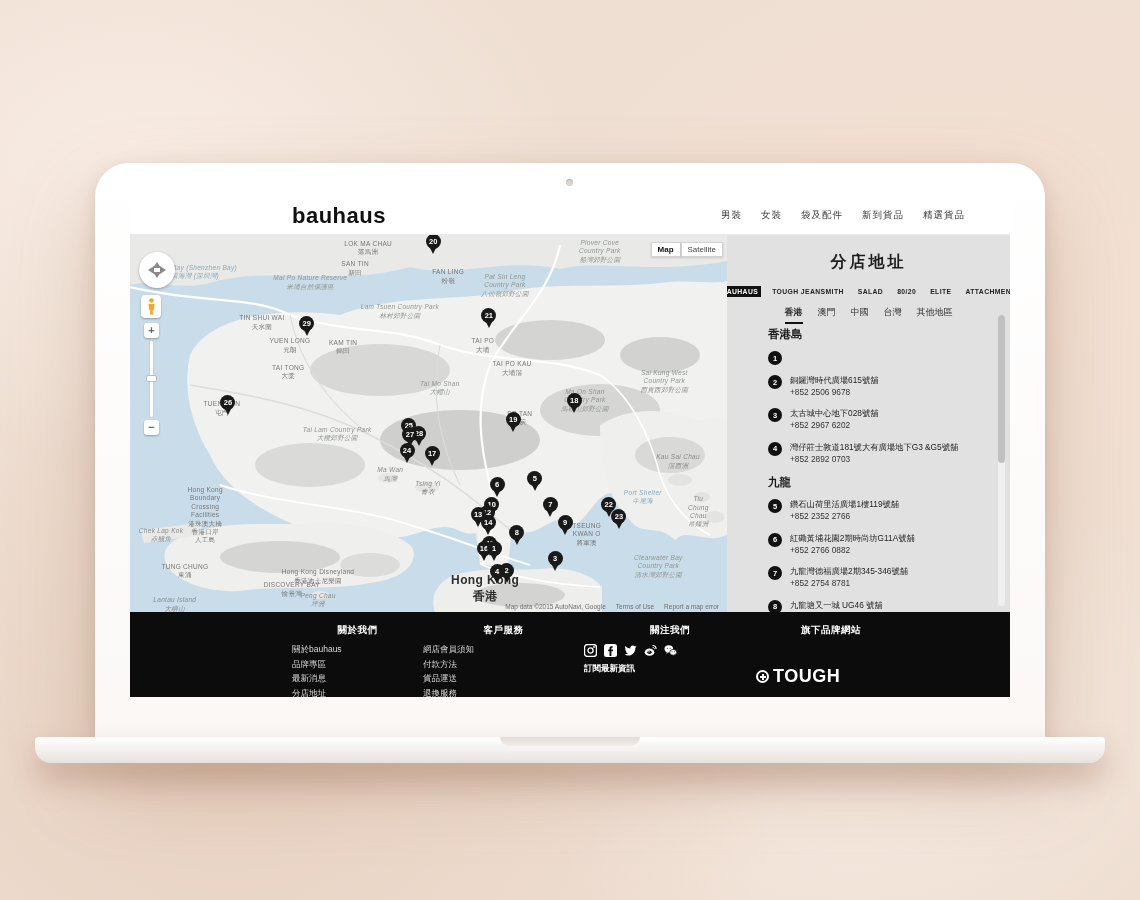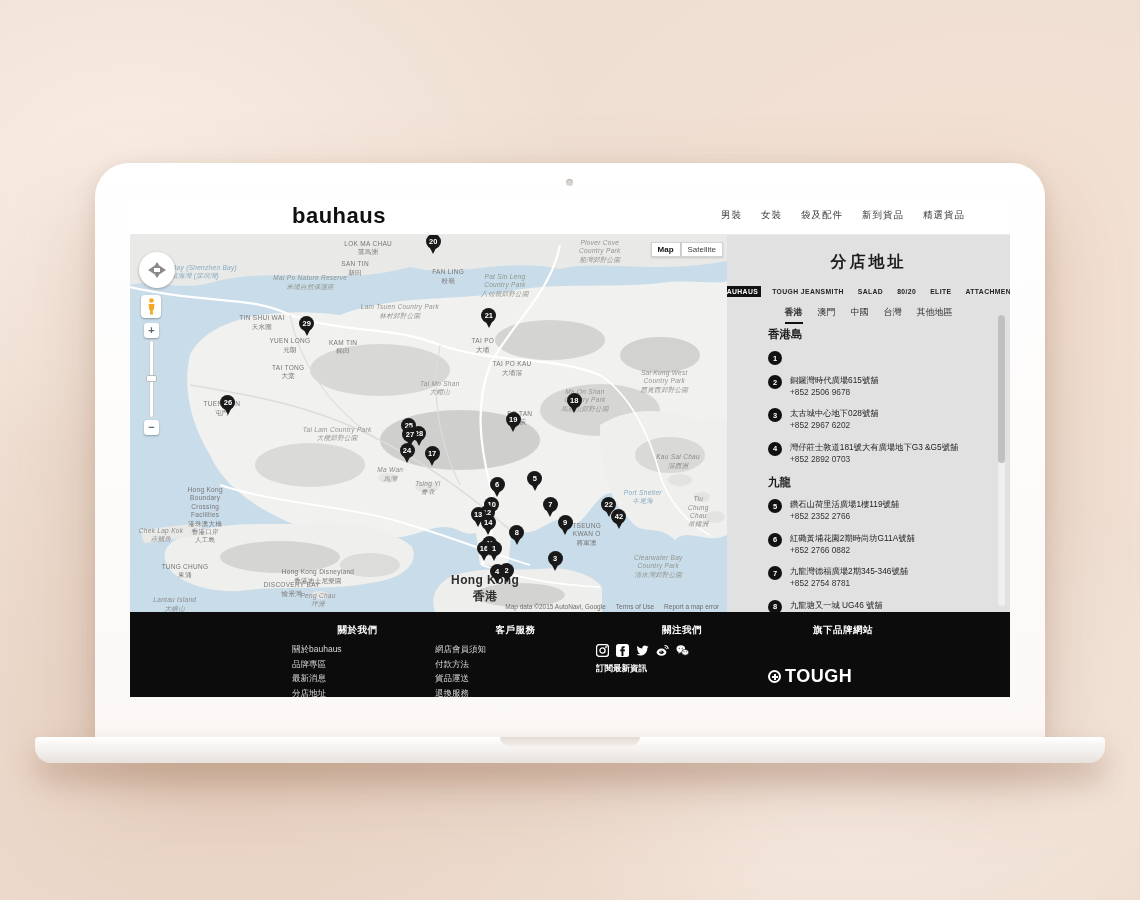--- a/index.html
+++ b/index.html
@@ -84,21 +84,21 @@
   .store-num { flex:0 0 14px; width:14px; height:14px; background:#111; color:#fff; border-radius:50%;
     font-size:7.5px; font-weight:bold; display:flex; align-items:center; justify-content:center; margin-top:1px; }
   .store-addr { font-size:8.3px; color:#222; line-height:1.45; }
   .store-phone { font-size:8.3px; color:#333; line-height:1.5; }
   .panel-scroll { position:absolute; right:5px; top:80px; bottom:6px; width:7px; background:#efefef; border-radius:4px; cursor:pointer; }
   .panel-thumb { width:7px; height:148px; background:#c0c0c0; border-radius:4px; }
   
   .site-footer { position:relative; height:85px; background:#0c0c0c; color:#fff; display:flex; padding:12px 20px 0 162px; overflow:hidden; }
   .f-col { display:flex; flex-direction:column; }
   .f-col1 { width:131px; }
-  .f-col2 { width:161px;margin-left:12px; }
+  .f-col2 { width:161px; }
   .f-col3 { width:172px; }
   .f-title { font-size:9.5px; font-weight:bold; margin-bottom:7px; letter-spacing:.5px;text-align:center; }
   .f-link { font-size:8.5px; color:#d8d8d8; margin-bottom:2.5px; cursor:pointer; }
   .social-row { display:flex; gap:7px; margin-bottom:6px; }
   .social-icon { width:13px; height:13px; cursor:pointer; display:inline-flex; }
   .nl-title { font-size:8.5px; font-weight:bold; margin-bottom:4px; }
   .nl-row { display:flex; gap:4px;margin-top:20px; }
   .nl-input { width:124px; height:14px; border:none; background:#fff; font-size:7.5px; padding:0 4px; color:#333; font-family:"Liberation Sans",sans-serif; }
   .nl-btn { height:14px; padding:0 8px; background:#4a4a4a; color:#fff; border:none; font-size:7.5px; cursor:pointer; font-family:"Liberation Sans",sans-serif; }
   .f-col4 { width:150px;gap:20px; }
@@ -312,21 +312,21 @@
 
             <div class="pin" style="left: 70.4%; top: 75.3%;">
               <div class="pin-head">7</div>
             </div>
 
             <div class="pin" style="left: 80.2%; top: 75.3%;">
               <div class="pin-head">22</div>
             </div>
 
             <div class="pin" style="left: 81.9%; top: 78.5%;">
-              <div class="pin-head">42</div>
+              <div class="pin-head">23</div>
             </div>
 
             <div class="pin" style="left: 60.6%; top: 75.3%;">
               <div class="pin-head">10</div>
             </div>
 
             <div class="pin" style="left: 59.8%; top: 77.5%;">
               <div class="pin-head">12</div>
             </div>
 

